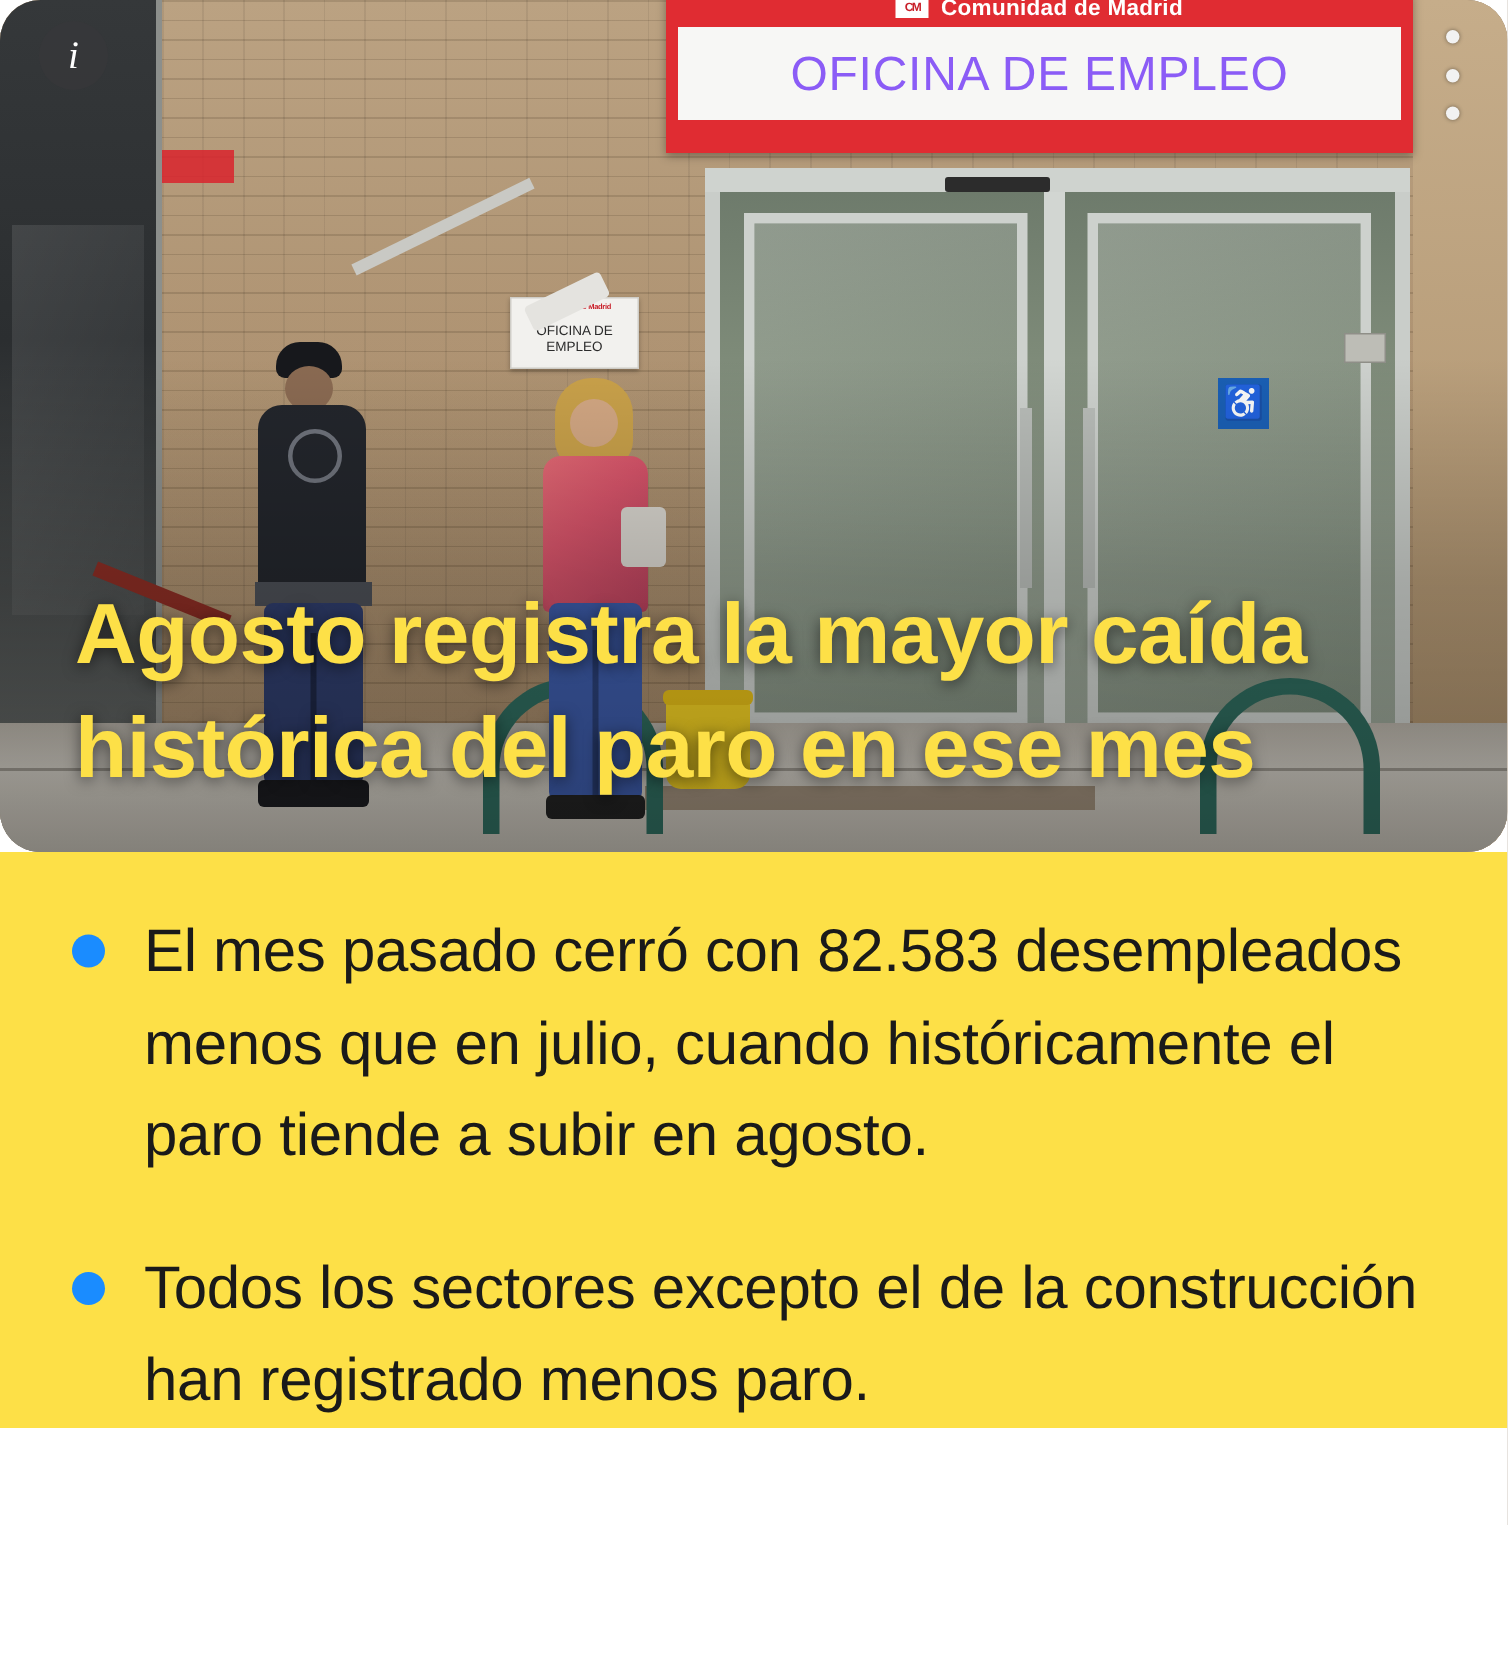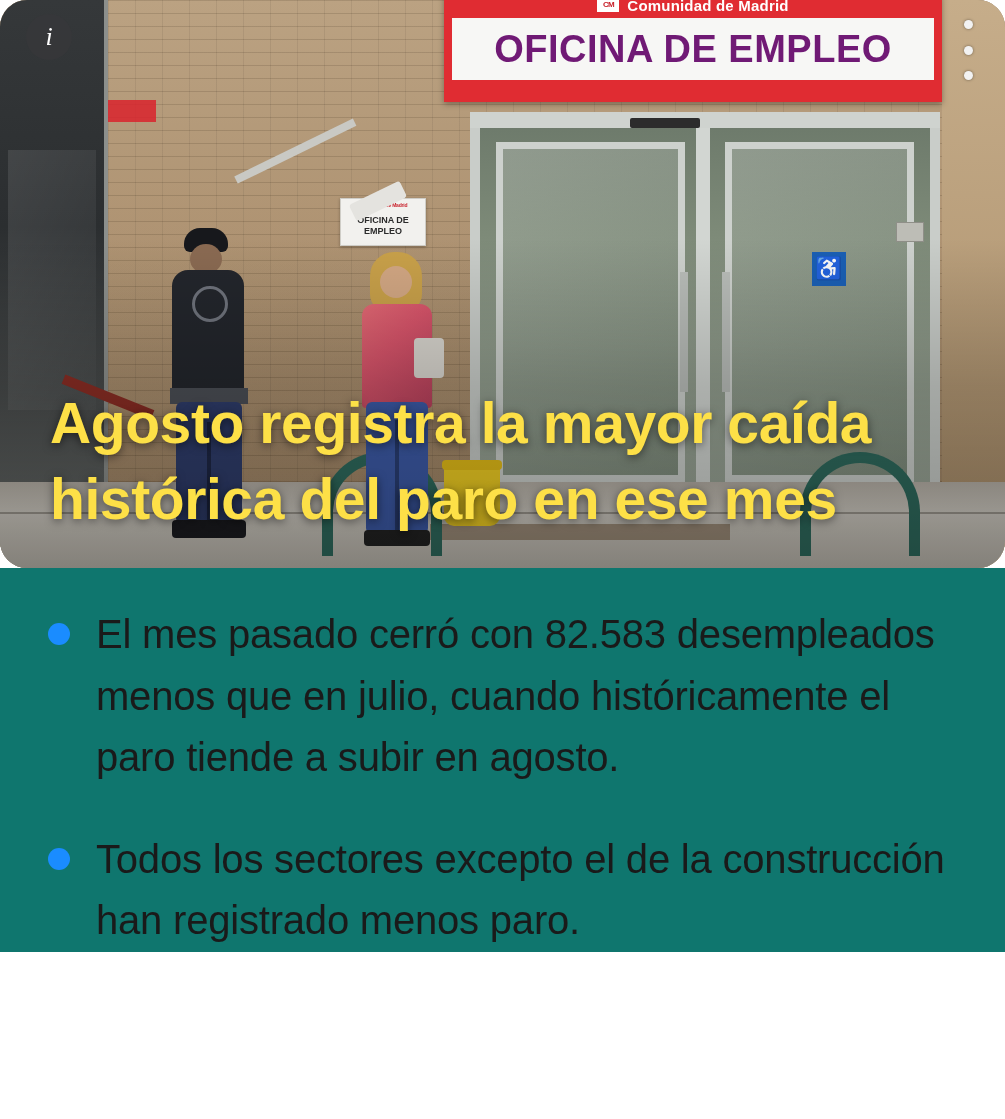--- a/index.html
+++ b/index.html
@@ -103,23 +103,23 @@
   .sign-main .white-band {
     position: absolute;
     left: 8px; top: 24px;
     right: 8px; height: 62px;
     background: #f7f7f5;
     display: flex;
     align-items: center;
     justify-content: center;
   }
   .sign-main .white-band span {
-    font-size: 38px;
-    font-weight: bold;
-    color: #701a75;
+    font-size: 32px;
+    font-weight: normal;
+    color: #8b5cf6;
     letter-spacing: .5px;
     white-space: nowrap;
   }
 
   
   .sign-small {
     position: absolute;
     left: 340px; top: 198px;
     width: 86px; height: 48px;
     background: #f2f1ee;
@@ -132,21 +132,21 @@
   .sign-small .s1 {
     font-size: 5px;
     color: #c8202a;
     font-weight: bold;
     letter-spacing: -.2px;
   }
   .sign-small .s2 {
     margin-top: 7px;
     font-size: 9px;
     line-height: 11px;
-    font-weight: bold;
+    font-weight: normal;
     color: #2b2b2b;
   }
 
   
   .entrance {
     position: absolute;
     left: 470px; top: 112px;
     width: 470px; height: 392px;
     background: linear-gradient(to bottom, #6d7a6b 0%, #7d8a78 30%, #8e9a8a 60%, #9aa597 100%);
     border: 10px solid #c9cdc9;
@@ -456,21 +456,21 @@
     left: 0; bottom: 0;
     width: 100%; height: 330px;
     background: linear-gradient(to bottom, rgba(0,0,0,0) 0%, rgba(0,0,0,0.18) 45%, rgba(0,0,0,0.30) 100%);
     pointer-events: none;
   }
 
   
   .body-wrap {
     position: relative;
     padding: 36px 44px 0 44px;
-    background: #0f766e;
+    background: #fde047;
   }
   .bullet-list {
     list-style: none;
     margin: 0;
     padding: 0;
   }
   .bullet-item {
     position: relative;
     padding-left: 52px;
     margin-bottom: 40px;

